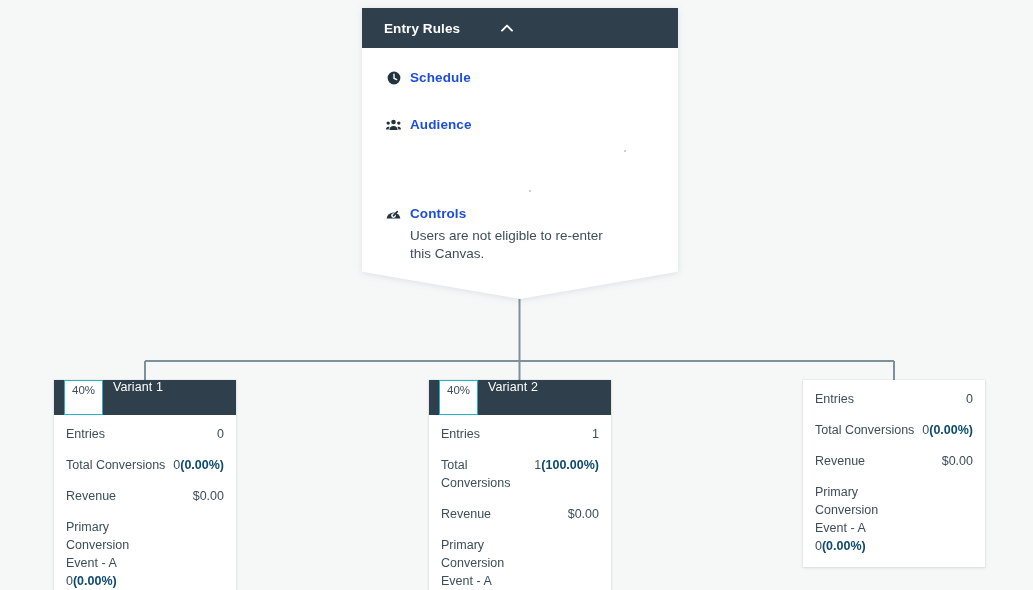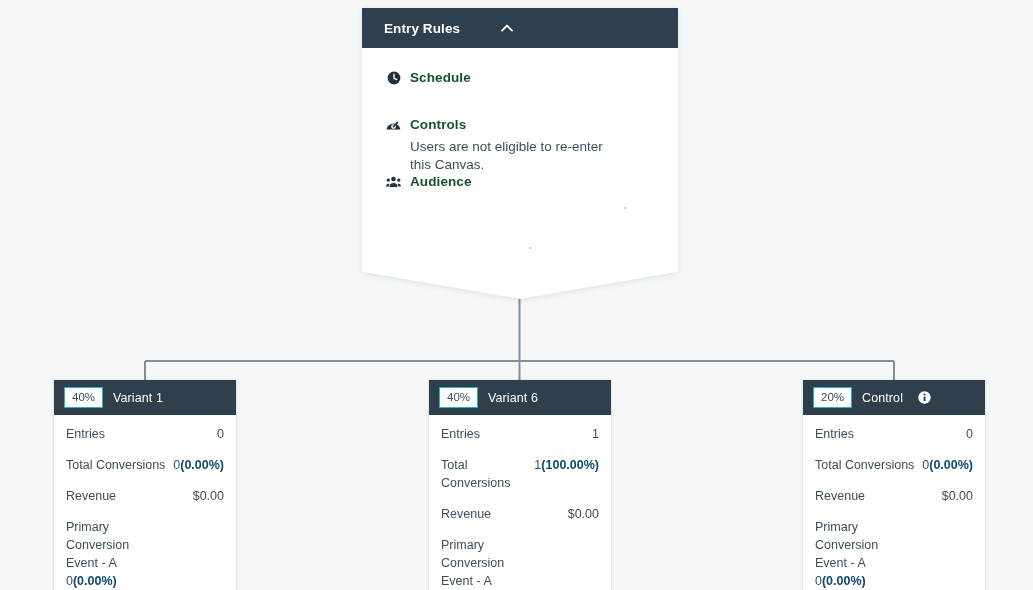--- a/index.html
+++ b/index.html
@@ -90,21 +90,21 @@
     height: 15px;
     display: inline-flex;
     align-items: center;
     justify-content: center;
     flex: none;
   }
 
   .section-title {
     font-size: 13.5px;
     font-weight: bold;
-    color: #14532d;
+    color: #1d4ed8;
     letter-spacing: 0.1px;
   }
 
   .section-text {
     font-size: 13.5px;
     color: #3d4e59;
     line-height: 18px;
     padding-left: 24px;
     max-width: 238px;
   }
@@ -130,21 +130,20 @@
     box-shadow: 0 1px 3px rgba(40,60,72,0.14), 0 0 0 1px rgba(40,60,72,0.03);
   }
   .vcard-1 { left: 54px;  top: 380px; }
   .vcard-2 { left: 429px; top: 380px; }
   .vcard-3 { left: 803px; top: 380px; }
 
   .vcard-header {
     background: #2f3f4c;
     height: 35px;
     display: flex;
-    align-items: center;
     padding: 0 10px;
     gap: 10px;
     cursor: pointer;
   }
 
   .pct-badge {
     background: #ffffff;
     border: 1.5px solid #25b3c4;
     color: #3d4e59;
     font-size: 11.5px;
@@ -230,34 +229,20 @@
         <div class="section-block block-schedule">
           <div class="section-head">
             <span class="section-icon">
               <svg width="14" height="14" viewBox="0 0 14 14" aria-hidden="true">
                 <circle cx="7" cy="7" r="6.4" fill="#22333e"></circle>
                 <path d="M7 3.3 L7 7.2 L9.7 8.6" stroke="#ffffff" stroke-width="1.4" fill="none" stroke-linecap="round"></path>
               </svg>
             </span>
             <span class="section-title">Schedule</span>
           </div>
-        </div>
-
-        <div class="section-block">
-          <div class="section-head">
-            <span class="section-icon">
-              <svg width="15" height="13" viewBox="0 0 15 13" aria-hidden="true">
-                <path d="M0.6 11.4 A7 7 0 0 1 14.4 11.4 Z" fill="#22333e"></path>
-                <circle cx="7.5" cy="8.6" r="2.4" fill="#f5f6f7"></circle>
-                <path d="M7.5 8.6 L11.3 4.6" stroke="#22333e" stroke-width="1.6" stroke-linecap="round" fill="none"></path>
-              </svg>
-            </span>
-            <span class="section-title">Controls</span>
-          </div>
-          <div class="section-text">Users are not eligible to re-enter this Canvas.</div>
         </div>
 
         <div class="section-block block-audience">
           <div class="section-head">
             <span class="section-icon">
               <svg width="15" height="12" viewBox="0 0 15 12" aria-hidden="true">
                 <circle cx="7.5" cy="3" r="2.3" fill="#22333e"></circle>
                 <path d="M3.4 11 C3.4 8.3 5.2 6.9 7.5 6.9 C9.8 6.9 11.6 8.3 11.6 11 Z" fill="#22333e"></path>
                 <circle cx="2.2" cy="4.1" r="1.7" fill="#22333e"></circle>
                 <path d="M0 10.6 C0 8.7 0.9 7.7 2.4 7.7 C2.9 7.7 3.3 7.8 3.6 8 C3 8.7 2.7 9.6 2.6 10.6 Z" fill="#22333e"></path>
@@ -266,20 +251,34 @@
               </svg>
             </span>
             <span class="section-title">Audience</span>
           </div>
           <div class="audience-space">
             <span class="speck speck-a"></span>
             <span class="speck speck-b"></span>
           </div>
         </div>
 
+        <div class="section-block">
+          <div class="section-head">
+            <span class="section-icon">
+              <svg width="15" height="13" viewBox="0 0 15 13" aria-hidden="true">
+                <path d="M0.6 11.4 A7 7 0 0 1 14.4 11.4 Z" fill="#22333e"></path>
+                <circle cx="7.5" cy="8.6" r="2.4" fill="#f5f6f7"></circle>
+                <path d="M7.5 8.6 L11.3 4.6" stroke="#22333e" stroke-width="1.6" stroke-linecap="round" fill="none"></path>
+              </svg>
+            </span>
+            <span class="section-title">Controls</span>
+          </div>
+          <div class="section-text">Users are not eligible to re-enter this Canvas.</div>
+        </div>
+
       </div>
     </div>
   </div>
 
   <div class="vcard vcard-1">
     <div class="vcard-header">
       <span class="pct-badge">40%</span>
       <span class="vcard-title">Variant 1</span>
     </div>
     <div class="vcard-body">
@@ -298,21 +297,21 @@
       <div class="vrow vrow-multiline">
         <span class="vrow-label">Primary Conversion Event - A</span>
         <span class="vrow-value"><span>0</span><b>(0.00%)</b></span>
       </div>
     </div>
   </div>
 
   <div class="vcard vcard-2">
     <div class="vcard-header">
       <span class="pct-badge">40%</span>
-      <span class="vcard-title">Variant 6</span>
+      <span class="vcard-title">Variant 2</span>
     </div>
     <div class="vcard-body">
       <div class="vrow">
         <span class="vrow-label">Entries</span>
         <span class="vrow-value"><span>1</span><b></b></span>
       </div>
       <div class="vrow">
         <span class="vrow-label">Total Conversions</span>
         <span class="vrow-value"><span>1</span><b>(100.00%)</b></span>
       </div>
@@ -321,31 +320,20 @@
         <span class="vrow-value"><span>$0.00</span><b></b></span>
       </div>
       <div class="vrow vrow-multiline">
         <span class="vrow-label">Primary Conversion Event - A</span>
         <span class="vrow-value"><span>1</span><b>(100.00%)</b></span>
       </div>
     </div>
   </div>
 
   <div class="vcard vcard-3">
-    <div class="vcard-header">
-      <span class="pct-badge">20%</span>
-      <span class="vcard-title">Control</span>
-      <span class="info-icon">
-        <svg width="13" height="13" viewBox="0 0 13 13" aria-hidden="true">
-          <circle cx="6.5" cy="6.5" r="6.2" fill="#ffffff"></circle>
-          <circle cx="6.5" cy="3.6" r="1.05" fill="#2f3f4c"></circle>
-          <rect x="5.6" y="5.4" width="1.9" height="4.6" rx="0.6" fill="#2f3f4c"></rect>
-        </svg>
-      </span>
-    </div>
     <div class="vcard-body">
       <div class="vrow">
         <span class="vrow-label">Entries</span>
         <span class="vrow-value"><span>0</span><b></b></span>
       </div>
       <div class="vrow">
         <span class="vrow-label">Total Conversions</span>
         <span class="vrow-value"><span>0</span><b>(0.00%)</b></span>
       </div>
       <div class="vrow">

